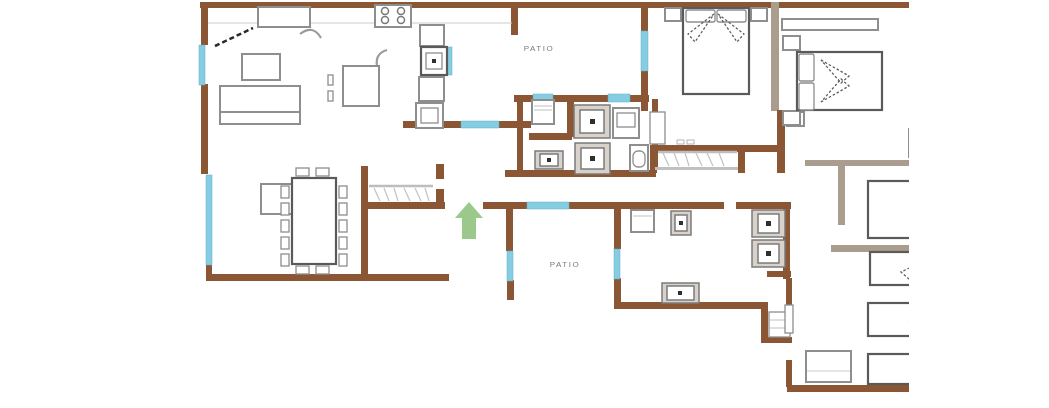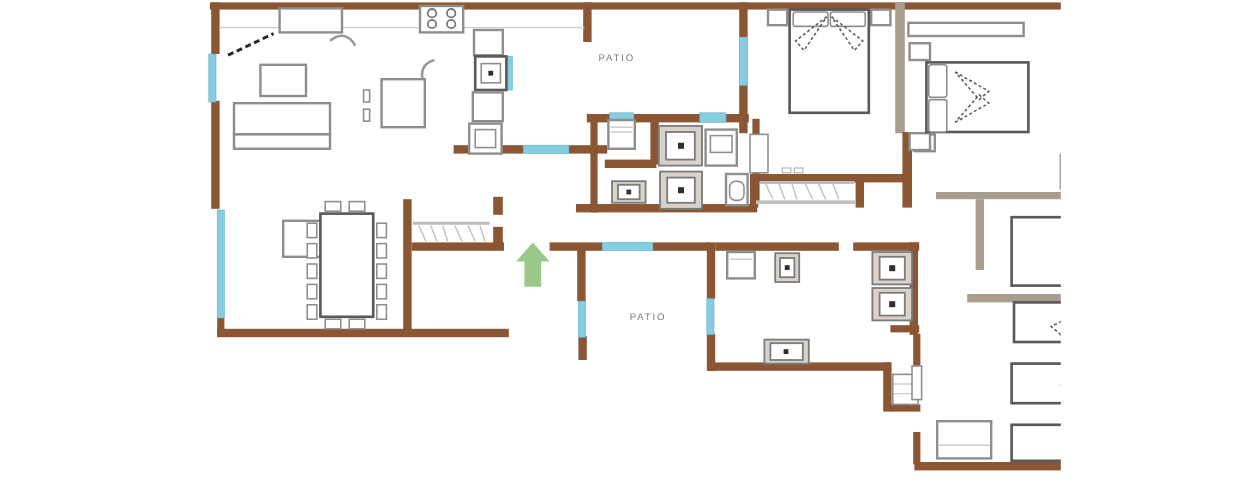--- a/index.html
+++ b/index.html
@@ -1,17 +1,17 @@
 <!DOCTYPE html>
 <html style="--background: #ffffff; --wall: #8a5633; --wall-tan: #ab9d8d; --window: #86cde2; --furniture: #8e8e8e; --furniture-dark: #5a5a5a; --arrow: #9bc98b; --label: #7a7a7a; --door-dash: #2a2a2a;"><head>
 <meta charset="utf-8">
 <style>
   html,body{margin:0;padding:0;background:#fff;}
   .plan-wrap{position:relative;width:884px;height:408px;background:var(--background,#fff);
-             font-family:"Liberation Sans",sans-serif;overflow:hidden;}
+             font-family:"Liberation Sans",sans-serif;overflow:hidden;margin-left:25px;}
   svg{position:absolute;left:0;top:0;}
   .wall{fill:var(--wall,#8a5633);}
   .wall-tan{fill:var(--wall-tan,#ab9d8d);}
   .wall-line{stroke:var(--wall,#8a5633);}
   .win{fill:var(--window,#86cde2);stroke:#5fb3cc;stroke-width:.5;}
   .furn{fill:#fff;stroke:var(--furniture,#8e8e8e);stroke-width:2;}
   .furn-thin{fill:#fff;stroke:var(--furniture,#8e8e8e);stroke-width:1.3;}
   .furn-dark{fill:#fff;stroke:var(--furniture-dark,#5a5a5a);stroke-width:2.2;}
   .shower-outer{fill:#d8d2cb;stroke:#7b7b7b;stroke-width:1.5;}
   .shower-inner{fill:#fff;stroke:#7b7b7b;stroke-width:1.5;}

